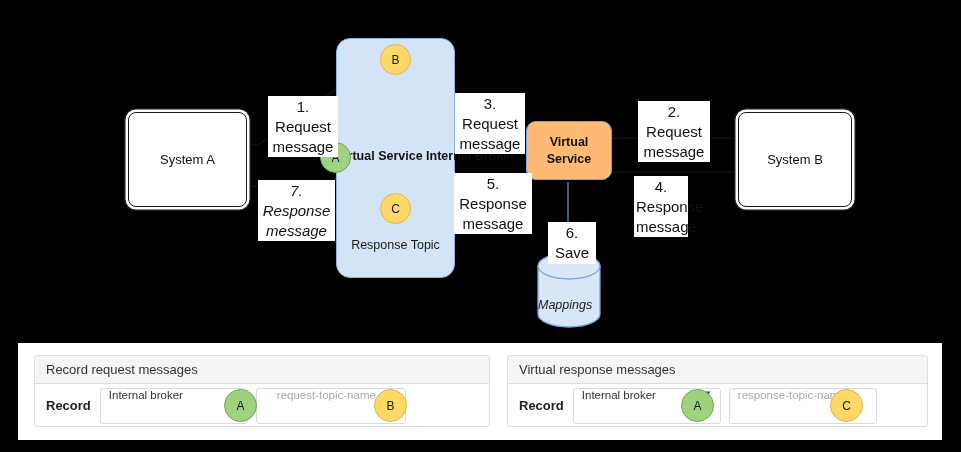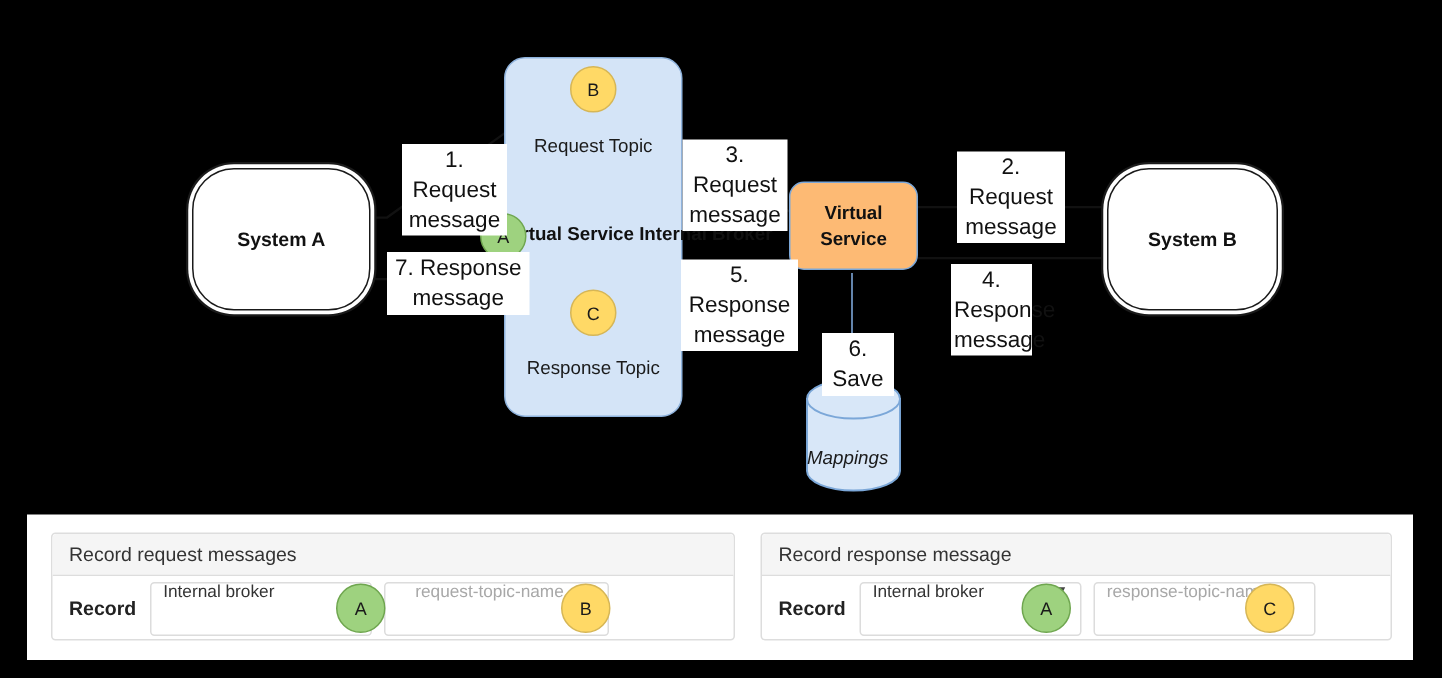--- a/index.html
+++ b/index.html
@@ -35,24 +35,24 @@
     box-sizing: border-box;
     display: flex;
     align-items: center;
     justify-content: center;
     text-align: center;
   }
 
   .system-box {
     background: #ffffff;
     border: 1.6px solid #1a1a1a;
-    border-radius: 28px;
+    border-radius: 8px;
     box-shadow: 0 0 0 2.5px #ffffff, 0 0 0 4px #1a1a1a;
     font-size: 13px;
-    font-weight: bold;
+    font-weight: normal;
     color: #111111;
   }
 
   .broker-box {
     background: #d4e4f7;
     border: 1.3px solid #8fb3dd;
     border-radius: 14px;
   }
 
   .vs-box {
@@ -251,22 +251,20 @@
       <path d="M538,266 L538,314 A31,13 0 0 0 600,314 L600,266 Z" fill="#d8e7f8" stroke="#7ba7d8" stroke-width="1.3"></path>
       <ellipse cx="569" cy="266" rx="31" ry="13" fill="#d8e7f8" stroke="#7ba7d8" stroke-width="1.3"></ellipse>
     </g>
   </svg>
 
   <div class="node broker-box" style="left:336px; top:38px; width:119px; height:240px;"></div>
 
   <div class="broker-title" style="left:336px; top:148px; width:119px;">Virtual Service
 Internal Broker</div>
 
-  <div class="topic-caption" style="left:336px; top:89px; width:119px;">Request
-Topic</div>
 
   <div class="topic-caption" style="left:336px; top:237px; width:119px;">Response
 Topic</div>
 
   <div class="badge badge-green" style="left:320px; top:142px; width:31px; height:31px;">A</div>
 
   <div class="badge badge-yellow" style="left:380px; top:44px; width:31px; height:31px;">B</div>
 
   <div class="badge badge-yellow" style="left:380px; top:193px; width:31px; height:31px;">C</div>
 
@@ -293,21 +291,21 @@
 message</div>
 
   <div class="step-label" style="left:634px; top:176px; width:54px;">4. Response
 message</div>
 
   <div class="step-label" style="left:454px; top:173px; width:78px;">5. Response
 message</div>
 
   <div class="step-label" style="left:548px; top:222px; width:48px;">6. Save</div>
 
-  <div class="step-label" style="left:258px; top:168px; width:95px;">7. Response
+  <div class="step-label" style="left:258px; top:180px; width:77px;font-style:italic;">7. Response
 message</div>
 
   <div id="forms-card">
 
     <div class="panel panel-left">
       <div class="panel-head">Record request messages</div>
       <div class="panel-body">
         <span class="record-label">Record</span>
 
         <div class="field select-field f-left-select">
@@ -318,21 +316,21 @@
           <span class="ph" style="overflow:hidden; white-space:nowrap;padding-left:12px;">request-topic-name</span>
         </div>
 
         <div class="badge-form badge-green" style="left:189px; top:5px;">A</div>
 
         <div class="badge-form badge-yellow" style="left:339px; top:5px;">B</div>
       </div>
     </div>
 
     <div class="panel panel-right">
-      <div class="panel-head">Record response message</div>
+      <div class="panel-head">Virtual response messages</div>
       <div class="panel-body">
         <span class="record-label">Record</span>
 
         <div class="field select-field f-right-select">
           <span class="val">Internal broker</span>
           <span class="caret">▼</span>
         </div>
 
         <div class="field f-right-input">
           <span class="ph" style="overflow:hidden; white-space:nowrap;">response-topic-name</span>

